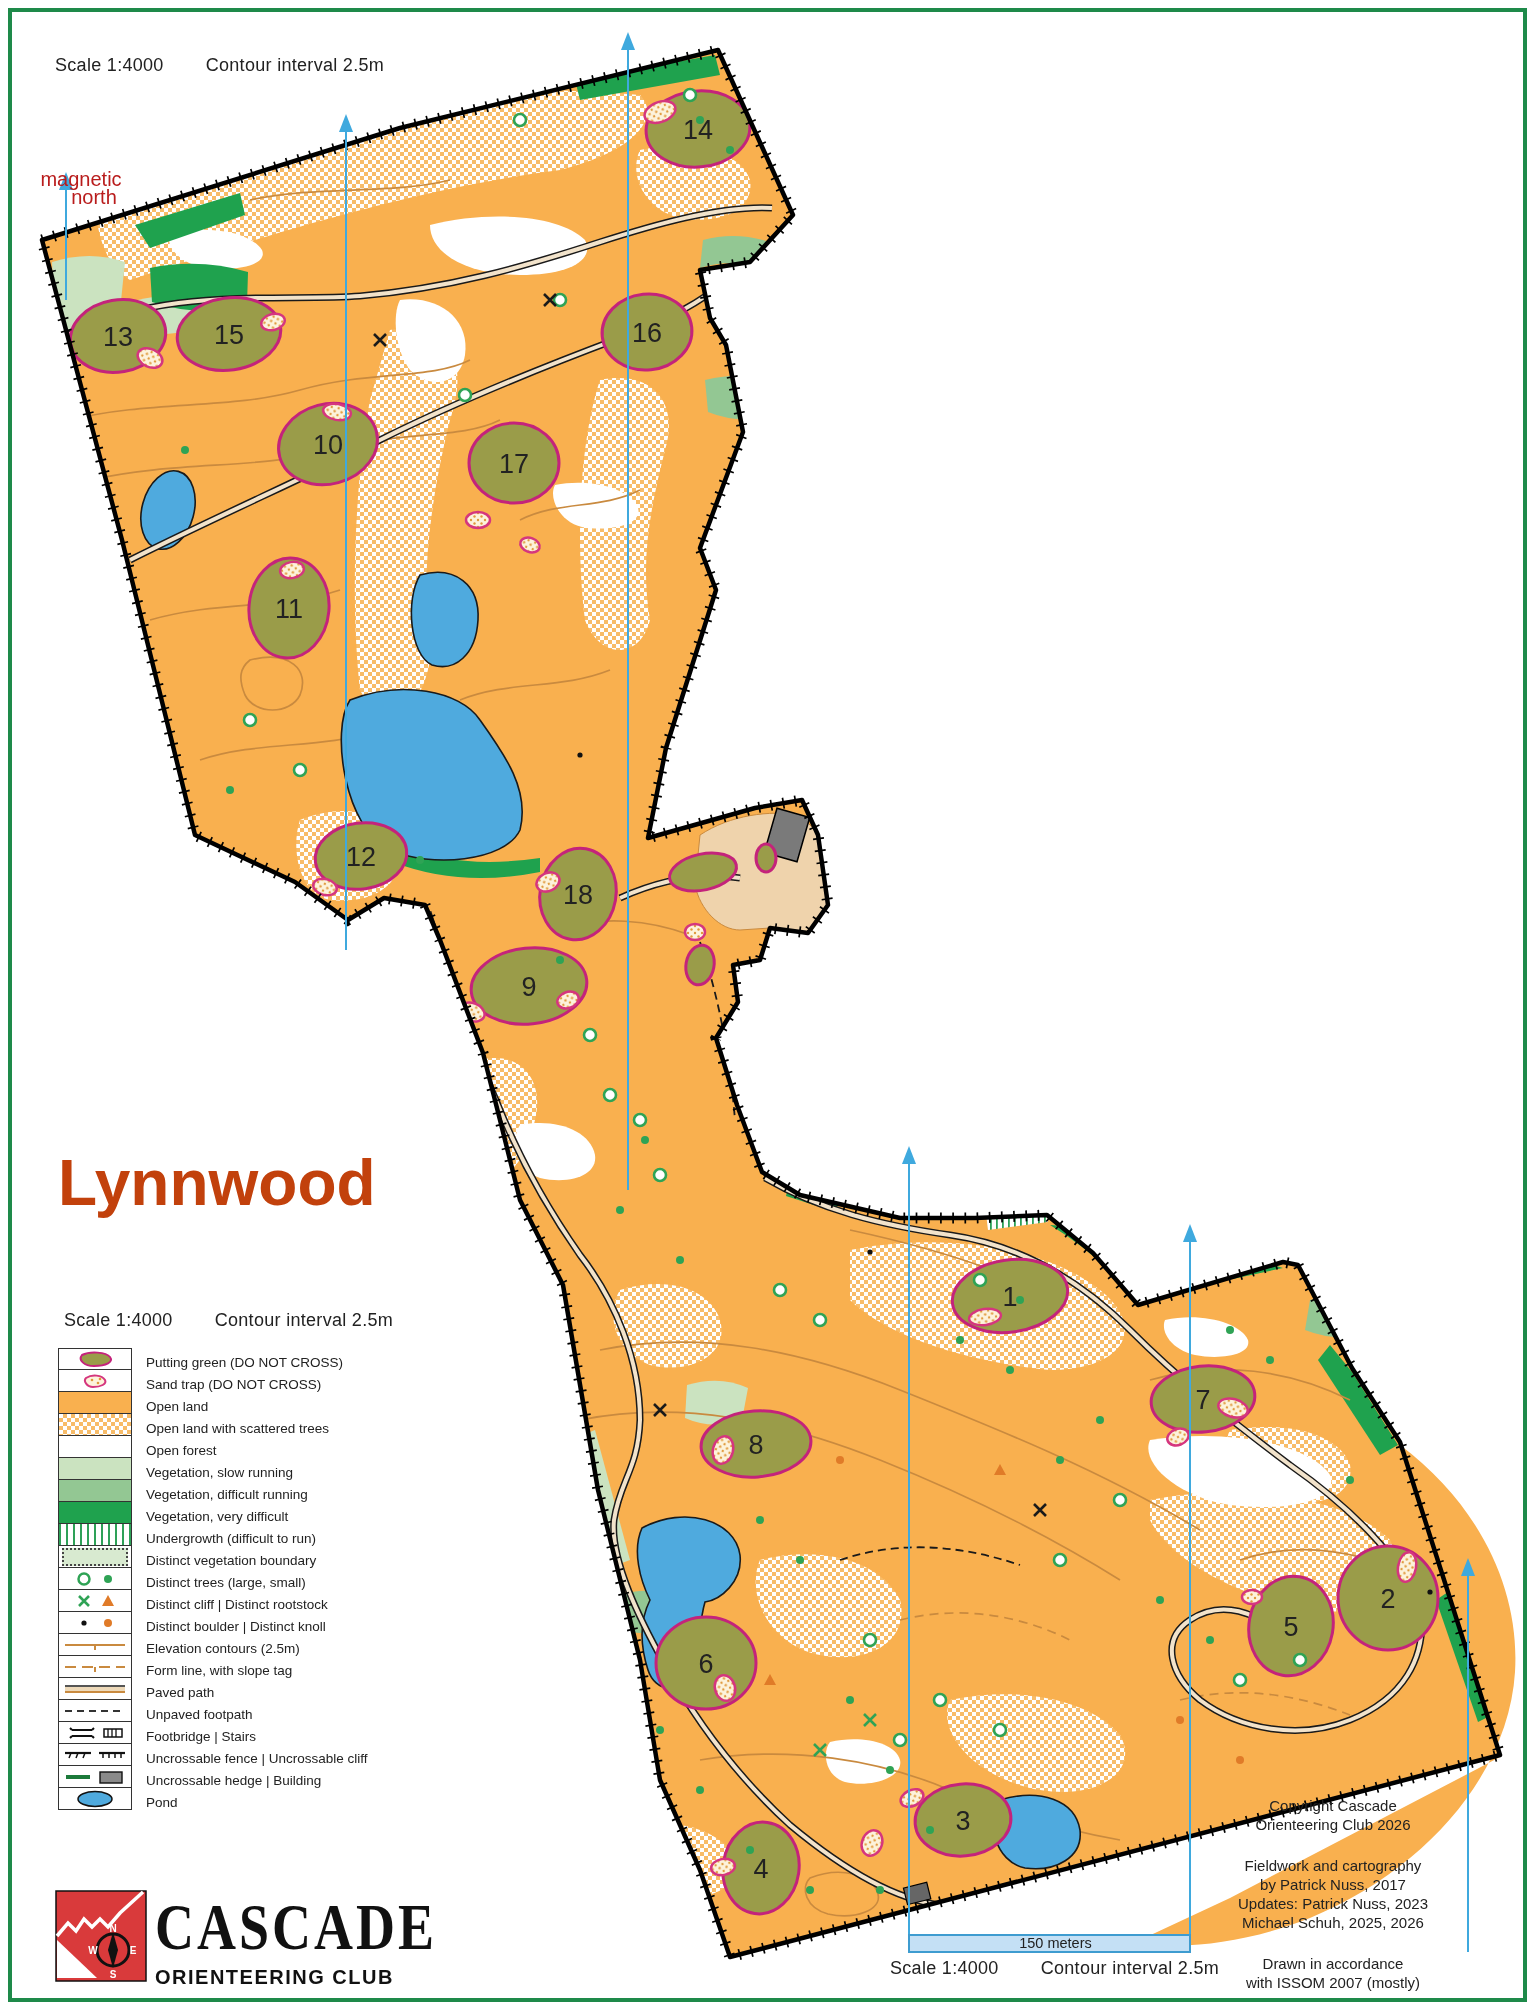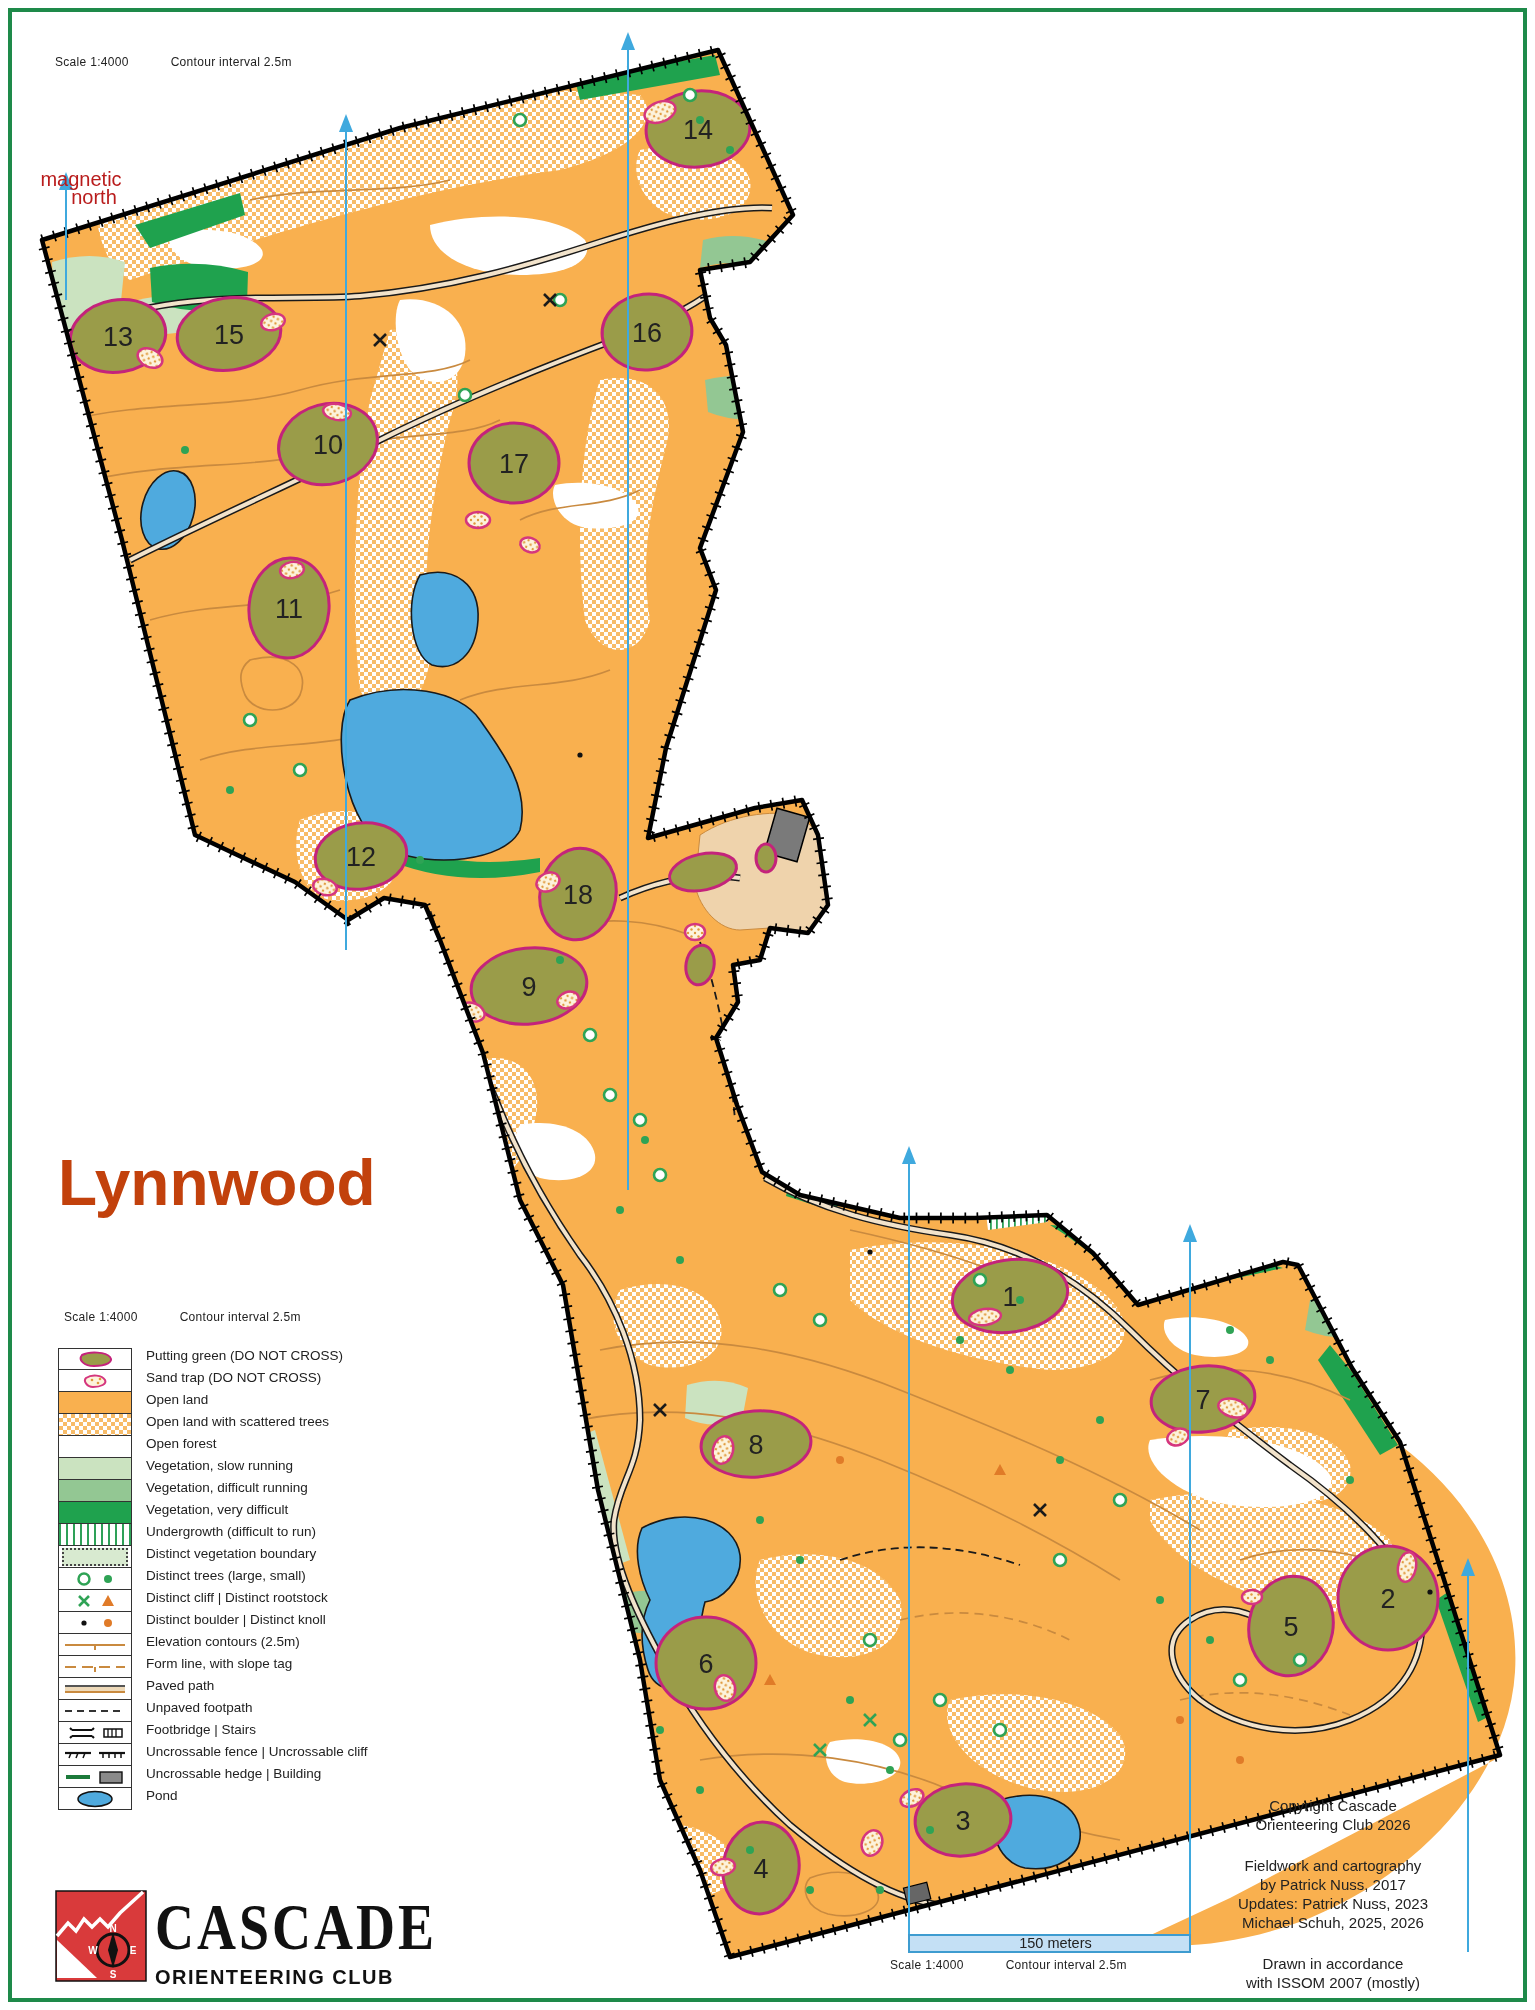--- a/index.html
+++ b/index.html
@@ -1,25 +1,25 @@
 <!DOCTYPE html>
 <html><head>
 <meta charset="utf-8">
 <style>
   html,body{margin:0;padding:0;background:#fff;}
   body{width:1535px;height:2010px;position:relative;font-family:"Liberation Sans",sans-serif;color:#1a1a1a;overflow:hidden;}
   .page-border{position:absolute;left:8px;top:8px;right:8px;bottom:8px;border:4px solid #1E8A4A;pointer-events:none;}
   .abs{position:absolute;}
-  .scale-note{font-size:12px;color:#222;letter-spacing:.3px;white-space:nowrap;}
+  .scale-note{font-size:18px;color:#222;letter-spacing:.3px;white-space:nowrap;}
   .scale-note .gap{display:inline-block;width:42px;}
   #map-svg{position:absolute;left:0;top:0;}
   .mag-label{font-size:20px;color:#b91c1c;line-height:18px;}
   .title{font-size:64px;font-weight:bold;line-height:62px;letter-spacing:0px;color:#c2410c;}
   .legend{font-size:13.5px;}
-  .legend-row{display:flex;align-items:flex-start;height:22px;}
+  .legend-row{display:flex;align-items:flex-end;height:22px;}
   .swatch-col{width:74px;height:22px;border:1px solid #333;border-top:none;box-sizing:border-box;flex:0 0 74px;display:flex;align-items:center;justify-content:center;background:#fff;}
   .legend-row:first-child .swatch-col{border-top:1px solid #333;}
   .legend-label{margin-left:14px;white-space:nowrap;color:#222;}
   .sw-fill{width:100%;height:100%;}
   .sw-openland{background:#F9B04F;}
   .sw-scatter{background:repeating-conic-gradient(#F8BC68 0% 25%, #ffffff 0% 50%) 0 0/8px 8px;}
   .sw-openforest{background:#ffffff;}
   .sw-vegslow{background:#CBE3C0;}
   .sw-vegdiff{background:#93C793;}
   .sw-vegvery{background:#1FA24E;}

